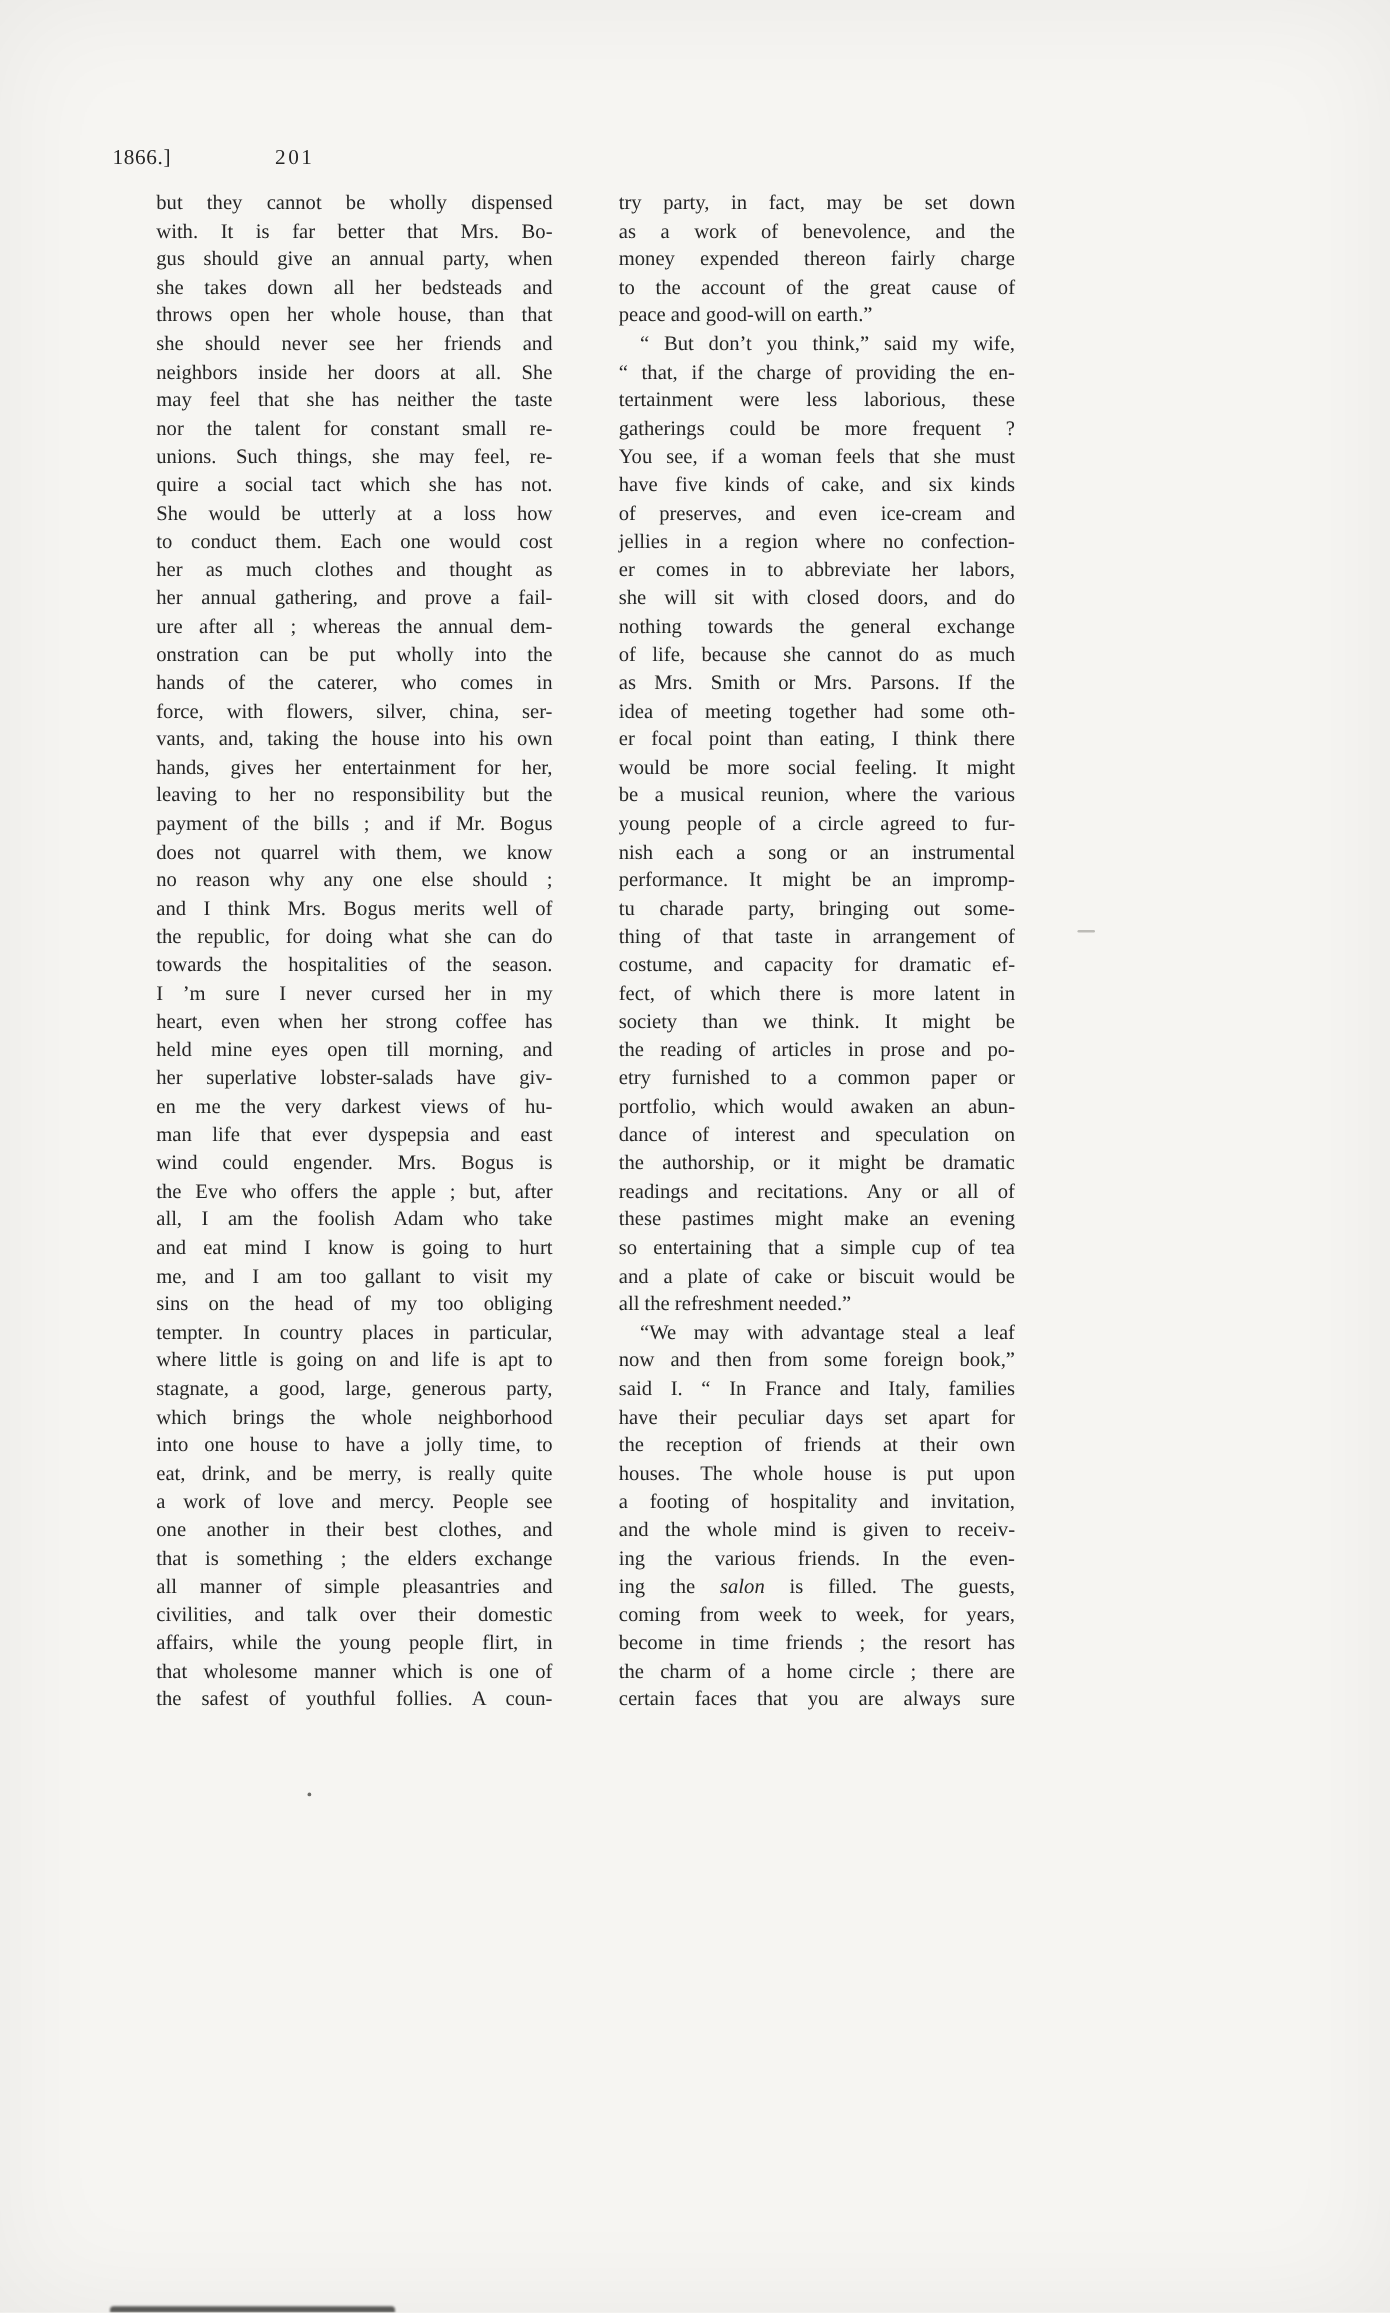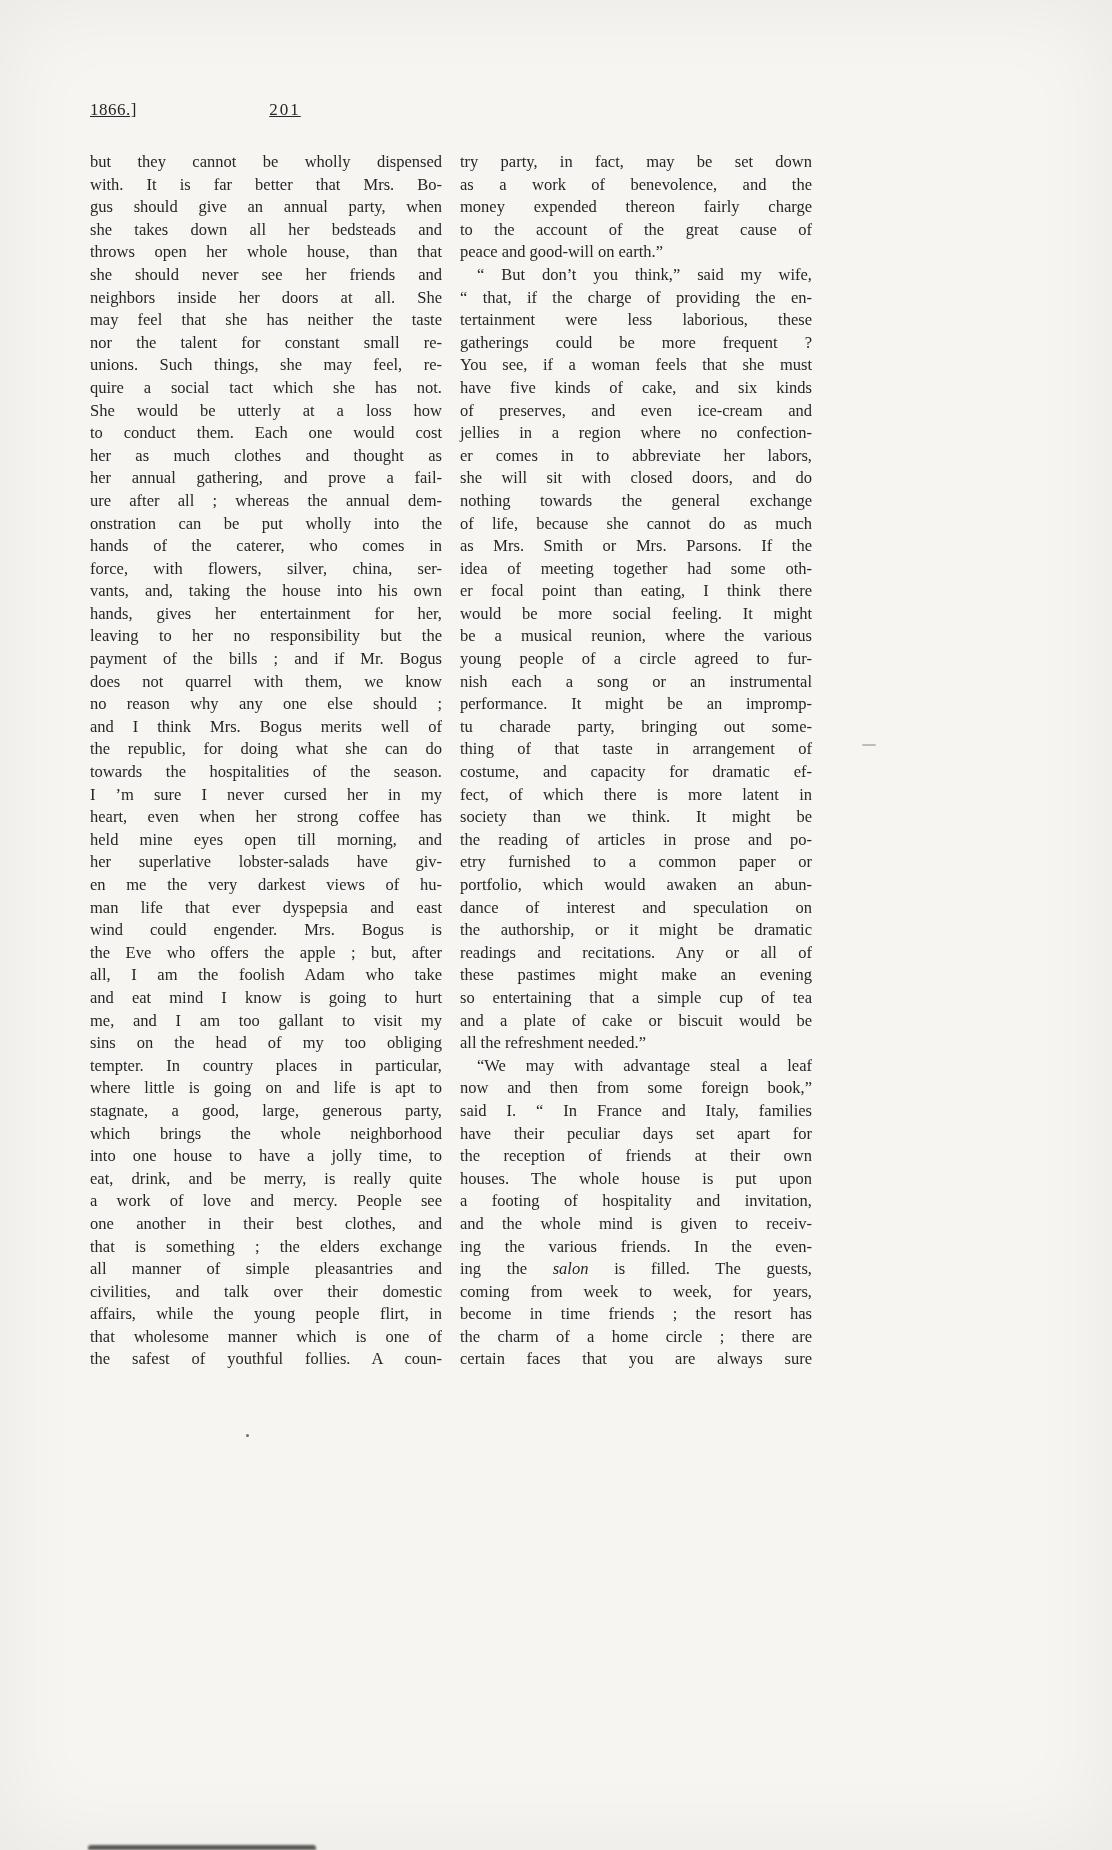--- a/index.html
+++ b/index.html
@@ -16,56 +16,56 @@
     position: relative;
     overflow: hidden;
   }
   .page {
     position: absolute;
     inset: 0;
     box-shadow: inset 0 0 90px rgba(0,0,0,0.055);
   }
   .page-header {
     position: absolute;
-    top: 100px;
+    top: 116px;
     left: 90px;
     width: 722px;
     display: flex;
     align-items: baseline;
-    text-decoration: underline;
   }
   .hdr-left {
     width: 130px;
     font-size: 17px;
     letter-spacing: 0.5px;
   }
   .hdr-center {
     flex: 1;
     text-align: center;
     font-style: italic;
     font-size: 19px;
     letter-spacing: 0.4px;
   }
   .hdr-right {
     width: 130px;
-    text-align: center;
+    text-align: left;
     font-size: 17px;
     letter-spacing: 2px;
   }
   .columns {
     position: absolute;
     top: 151px;
     left: 90px;
     width: 722px;
     display: flex;
     gap: 18px;
   }
   .column {
     flex: 1;
     min-width: 0;
+    margin-left: 35px;
   }
   .line {
     font-size: 16.5px;
     line-height: 22.6px;
     text-align: justify;
     text-align-last: justify;
     -moz-text-align-last: justify;
     white-space: normal;
   }
   .line.para-end {

